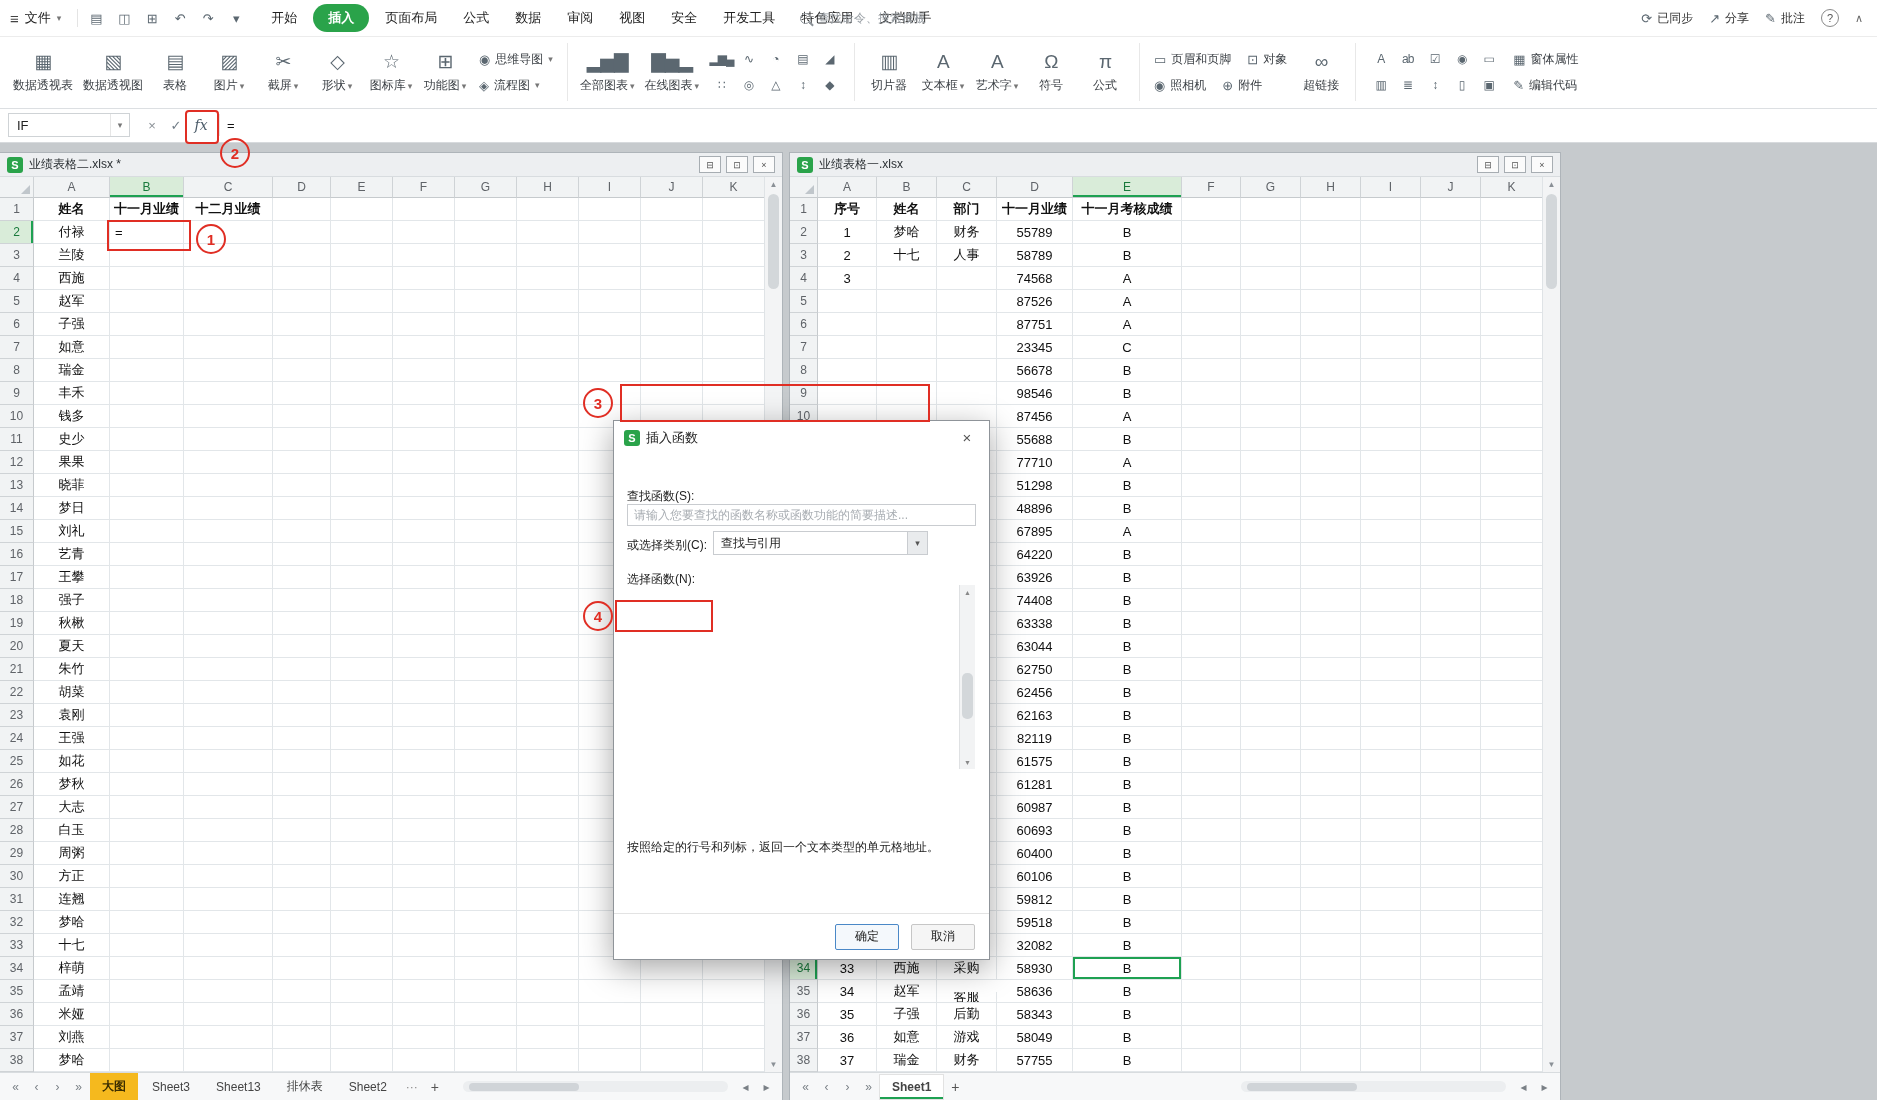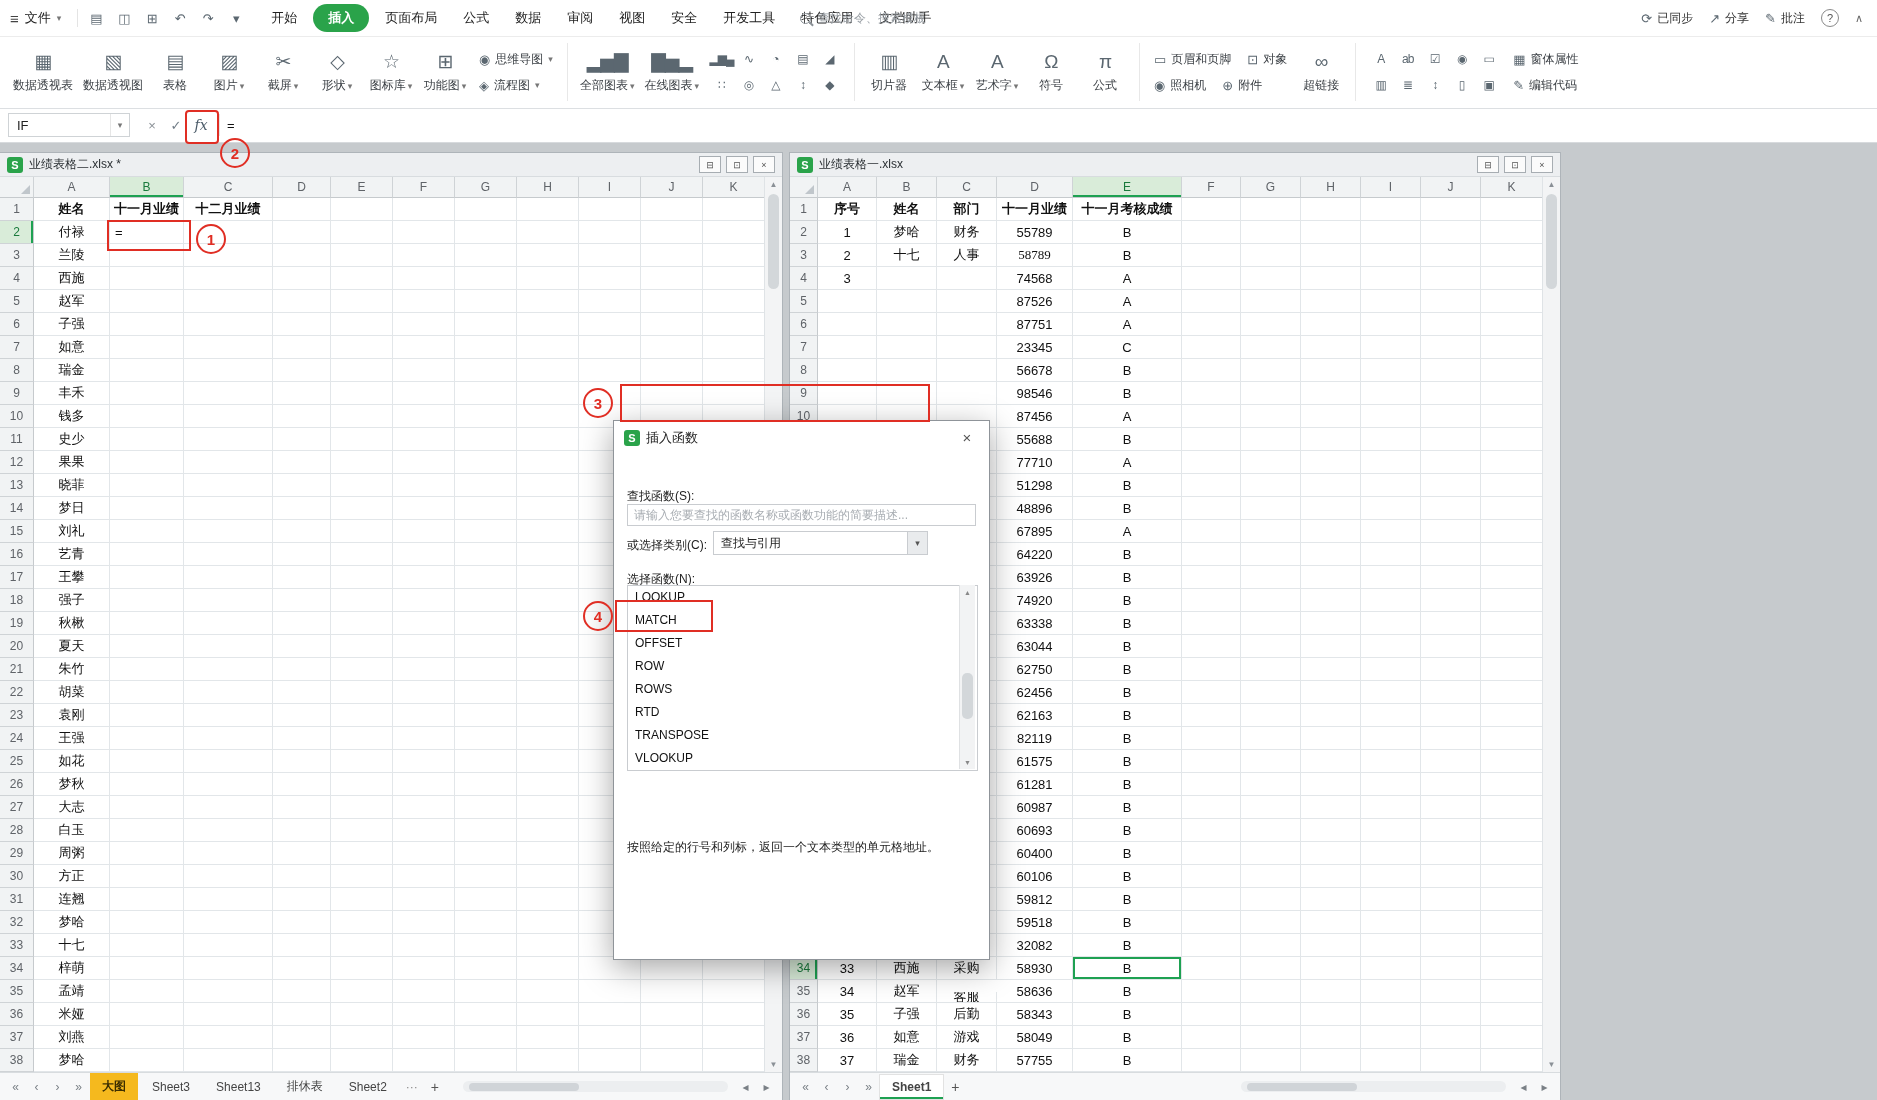--- a/index.html
+++ b/index.html
@@ -970,21 +970,21 @@
           <div class="cell" style="width: 60px;"></div>
           <div class="cell" style="width: 60px;"></div>
           <div class="cell" style="width: 60px;"></div>
           <div class="cell" style="width: 62px;"></div>
         </div>
         <div class="grow">
           <div class="rh" style="width: 28px;">3</div>
           <div class="cell" style="width: 59px;">2</div>
           <div class="cell" style="width: 60px;">十七</div>
           <div class="cell" style="width: 60px;">人事</div>
-          <div class="cell" style="width: 76px; font-family: Liberation Serif, serif;">58789</div>
+          <div class="cell" style="width: 76px;">58789</div>
           <div class="cell" style="width: 109px;">B</div>
           <div class="cell" style="width: 59px;"></div>
           <div class="cell" style="width: 60px;"></div>
           <div class="cell" style="width: 60px;"></div>
           <div class="cell" style="width: 60px;"></div>
           <div class="cell" style="width: 60px;"></div>
           <div class="cell" style="width: 62px;"></div>
         </div>
         <div class="grow">
           <div class="rh" style="width: 28px;">4</div>
@@ -1180,21 +1180,21 @@
           <div class="cell" style="width: 60px;"></div>
           <div class="cell" style="width: 60px;"></div>
           <div class="cell" style="width: 60px;"></div>
           <div class="cell" style="width: 62px;"></div>
         </div>
         <div class="grow">
           <div class="rh" style="width: 28px;">18</div>
           <div class="cell" style="width: 59px;"></div>
           <div class="cell" style="width: 60px;"></div>
           <div class="cell" style="width: 60px;"></div>
-          <div class="cell" style="width: 76px;">74920</div>
+          <div class="cell" style="width: 76px;">74408</div>
           <div class="cell" style="width: 109px;">B</div>
           <div class="cell" style="width: 59px;"></div>
           <div class="cell" style="width: 60px;"></div>
           <div class="cell" style="width: 60px;"></div>
           <div class="cell" style="width: 60px;"></div>
           <div class="cell" style="width: 60px;"></div>
           <div class="cell" style="width: 62px;"></div>
         </div>
         <div class="grow">
           <div class="rh" style="width: 28px;">19</div>
@@ -1504,36 +1504,30 @@
       <div class="dlg-close">×</div>
     </div>
     <div class="dlab" style="top:67px">查找函数(S):</div>
     <input class="dinput" placeholder="请输入您要查找的函数名称或函数功能的简要描述..." style="">
     <div class="dlab" style="top:116px">或选择类别(C):</div>
     <div class="combo">
       <span class="combo-val">查找与引用</span>
       <span class="combo-btn">▾</span>
     </div>
     <div class="dlab" style="top:150px">选择函数(N):</div>
-    <div class="dlist">
-        <div class="fitem">LOOKUP</div>
-        <div class="fitem">MATCH</div>
-        <div class="fitem">OFFSET</div>
-        <div class="fitem">ROW</div>
-        <div class="fitem">ROWS</div>
-        <div class="fitem">RTD</div>
-        <div class="fitem">TRANSPOSE</div>
-        <div class="fitem">VLOOKUP</div>
-      </div>
     <div class="dlist-sb" style="top:164px;right:14px;bottom:auto;height:184px;position:absolute">
       <div class="sba">▲</div>
       <div class="dlist-thumb"></div>
       <div class="sba down">▼</div>
     </div>
     <div class="ddesc">按照给定的行号和列标，返回一个文本类型的单元格地址。</div>
+    <div class="dfooter">
+      <div class="dbtn dbtn-ok">确定</div>
+      <div class="dbtn dbtn-cancel">取消</div>
+    </div>
   </div>
 
 </div>
 
 <div class="rbox" style="left:107px;top:220px;width:80px;height:27px"></div>
 <div class="marker" style="left:196px;top:224px">1</div>
 <div class="rbox" style="left:185px;top:110px;width:30px;height:30px;border-radius:4px"></div>
 <div class="marker" style="left:220px;top:138px">2</div>
 <div class="rbox" style="left:620px;top:384px;width:306px;height:34px"></div>
 <div class="marker" style="left:583px;top:388px">3</div>

